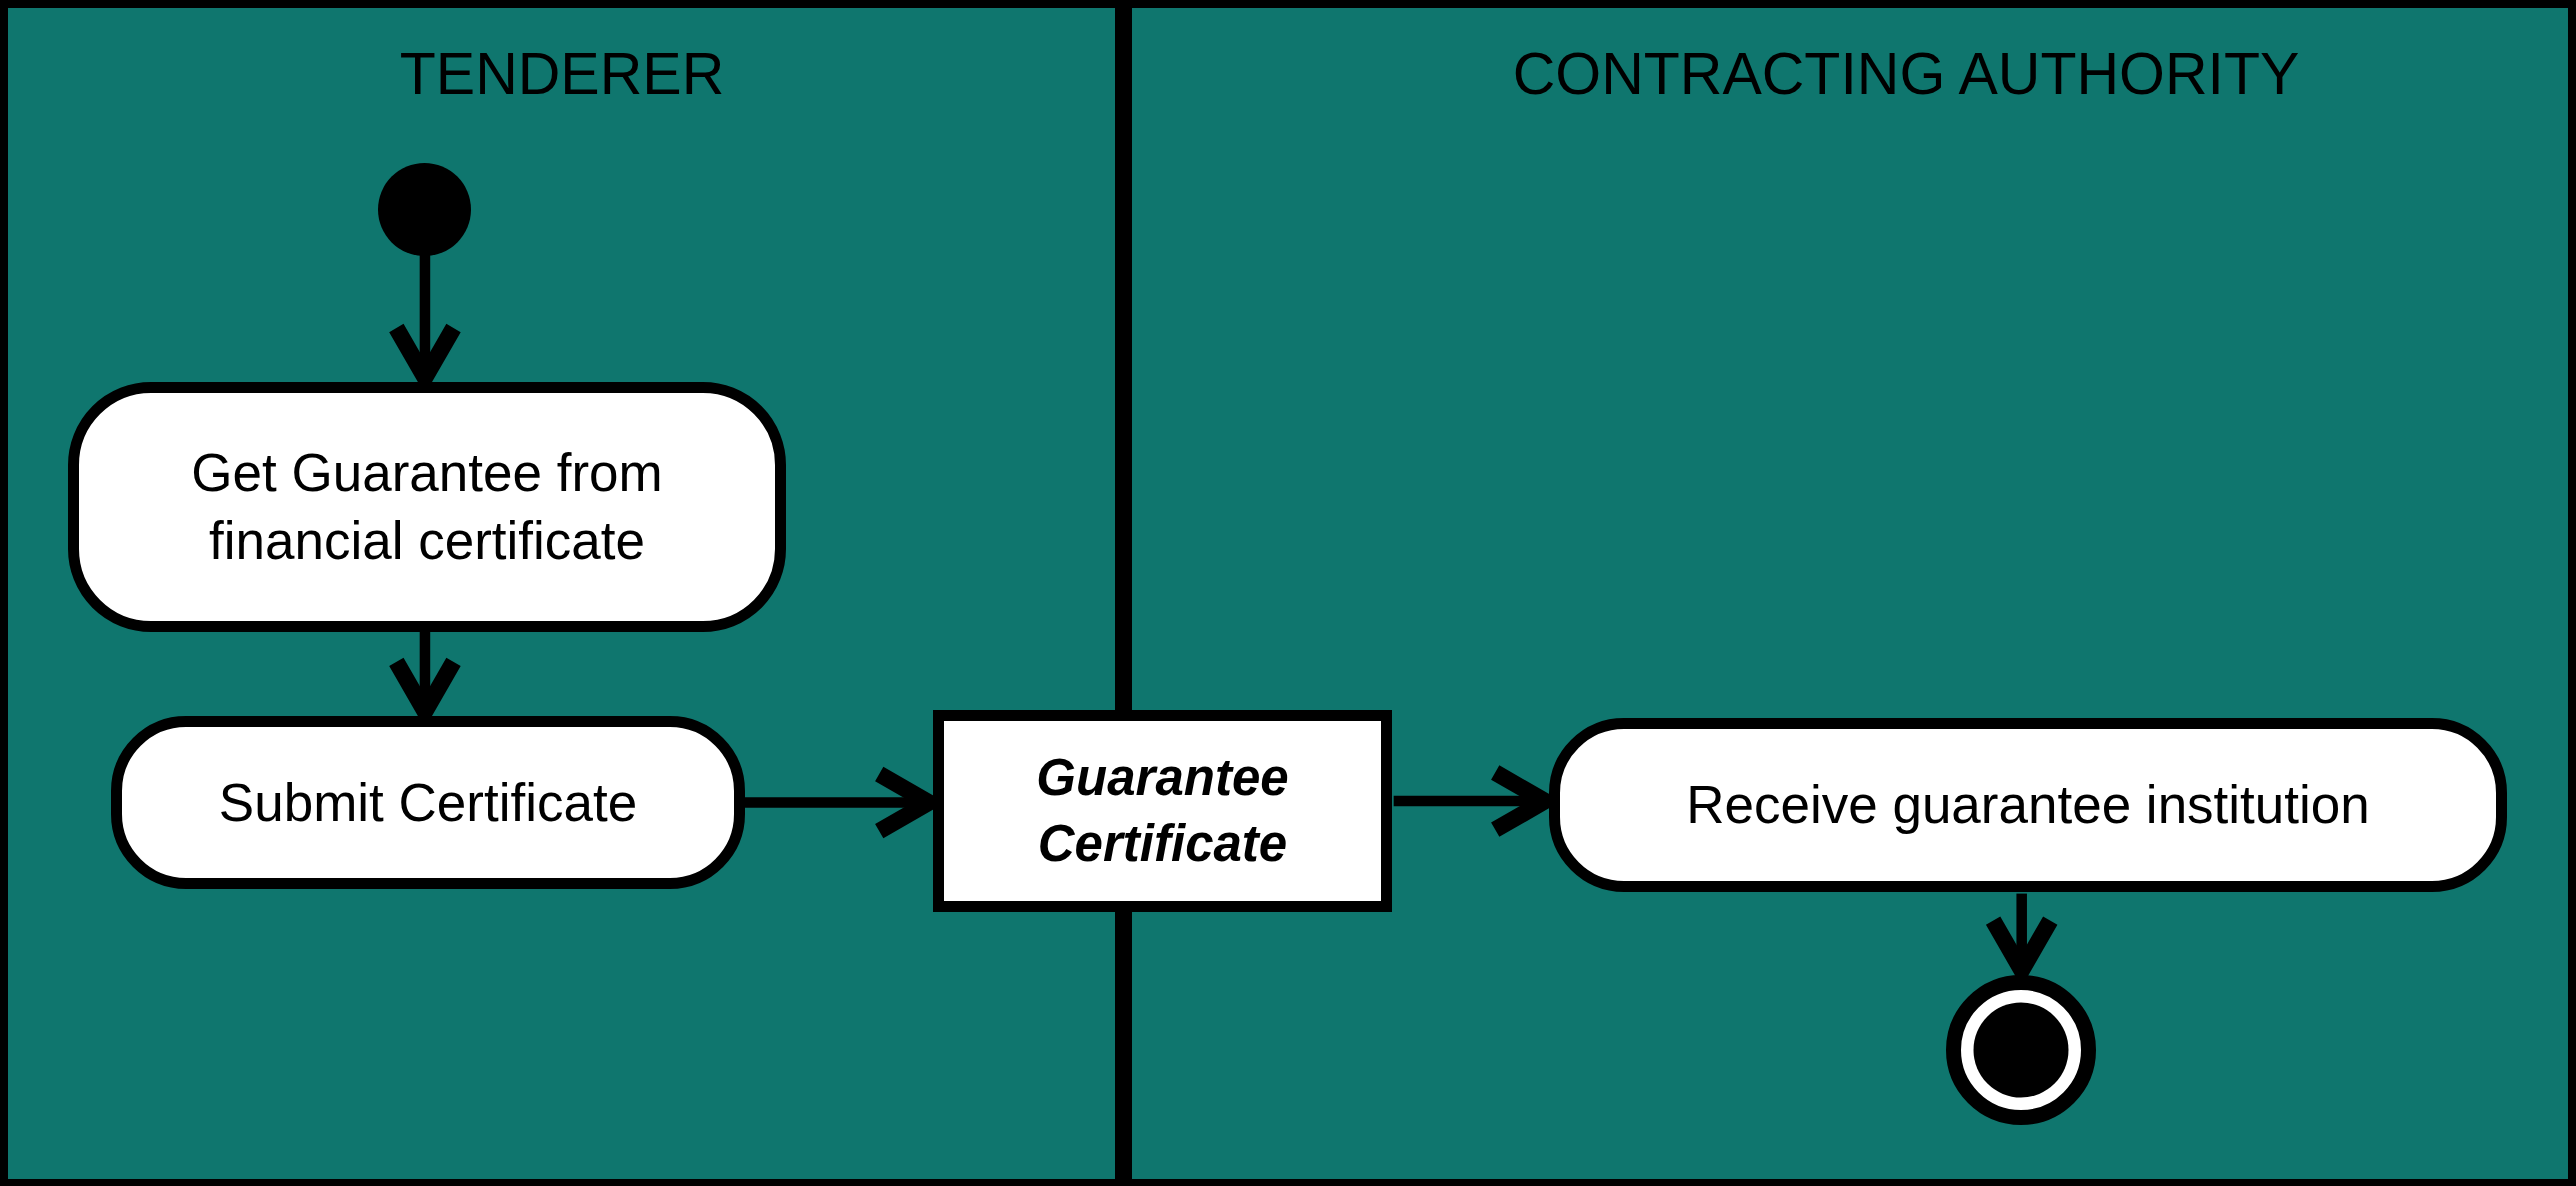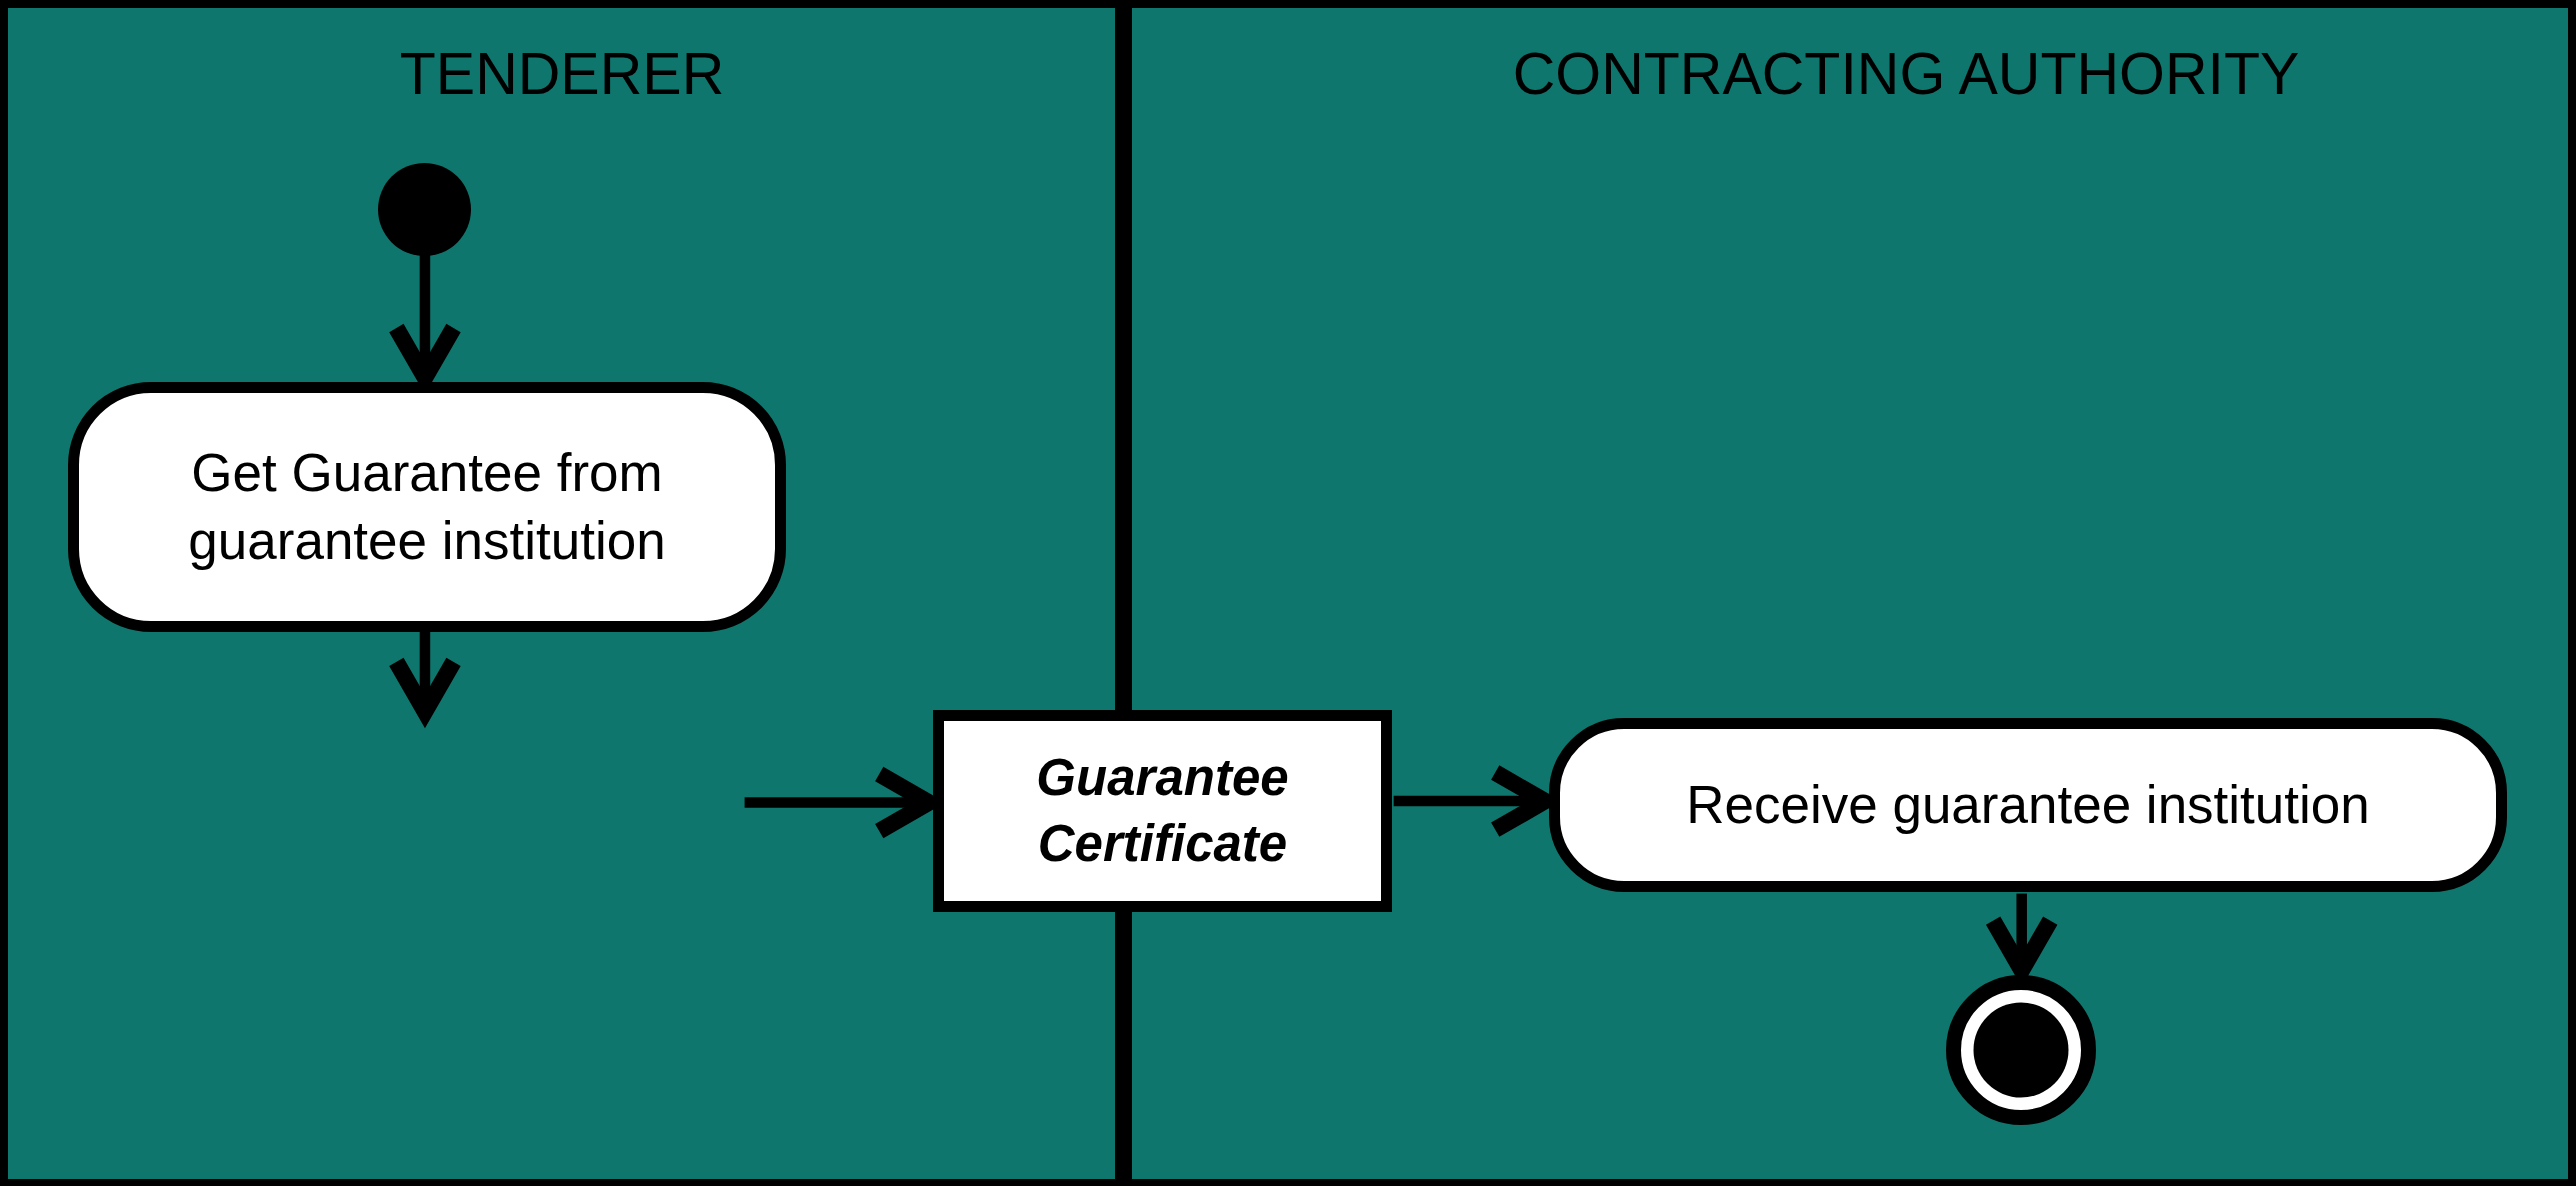--- a/index.html
+++ b/index.html
@@ -81,23 +81,26 @@
     </g>
     <g>
       <path d="M2688,1188 L2688,1290" stroke-width="14"></path>
       <polyline points="2650,1224 2688,1290 2726,1224" stroke-width="22"></polyline>
     </g>
   </svg>
 
   <div class="node initial-node"></div>
 
   <div class="node activity act-get">
-    <span>Get Guarantee from guarantee institution</span>
+    <span>Get Guarantee from financial certificate</span>
   </div>
 
+  <div class="node activity act-submit">
+    <span>Submit Certificate</span>
+  </div>
 
   <div class="node object-node">
     <span>Guarantee Certificate</span>
   </div>
 
   <div class="node activity act-receive">
     <span>Receive guarantee institution</span>
   </div>
 
   <div class="node final-node">

